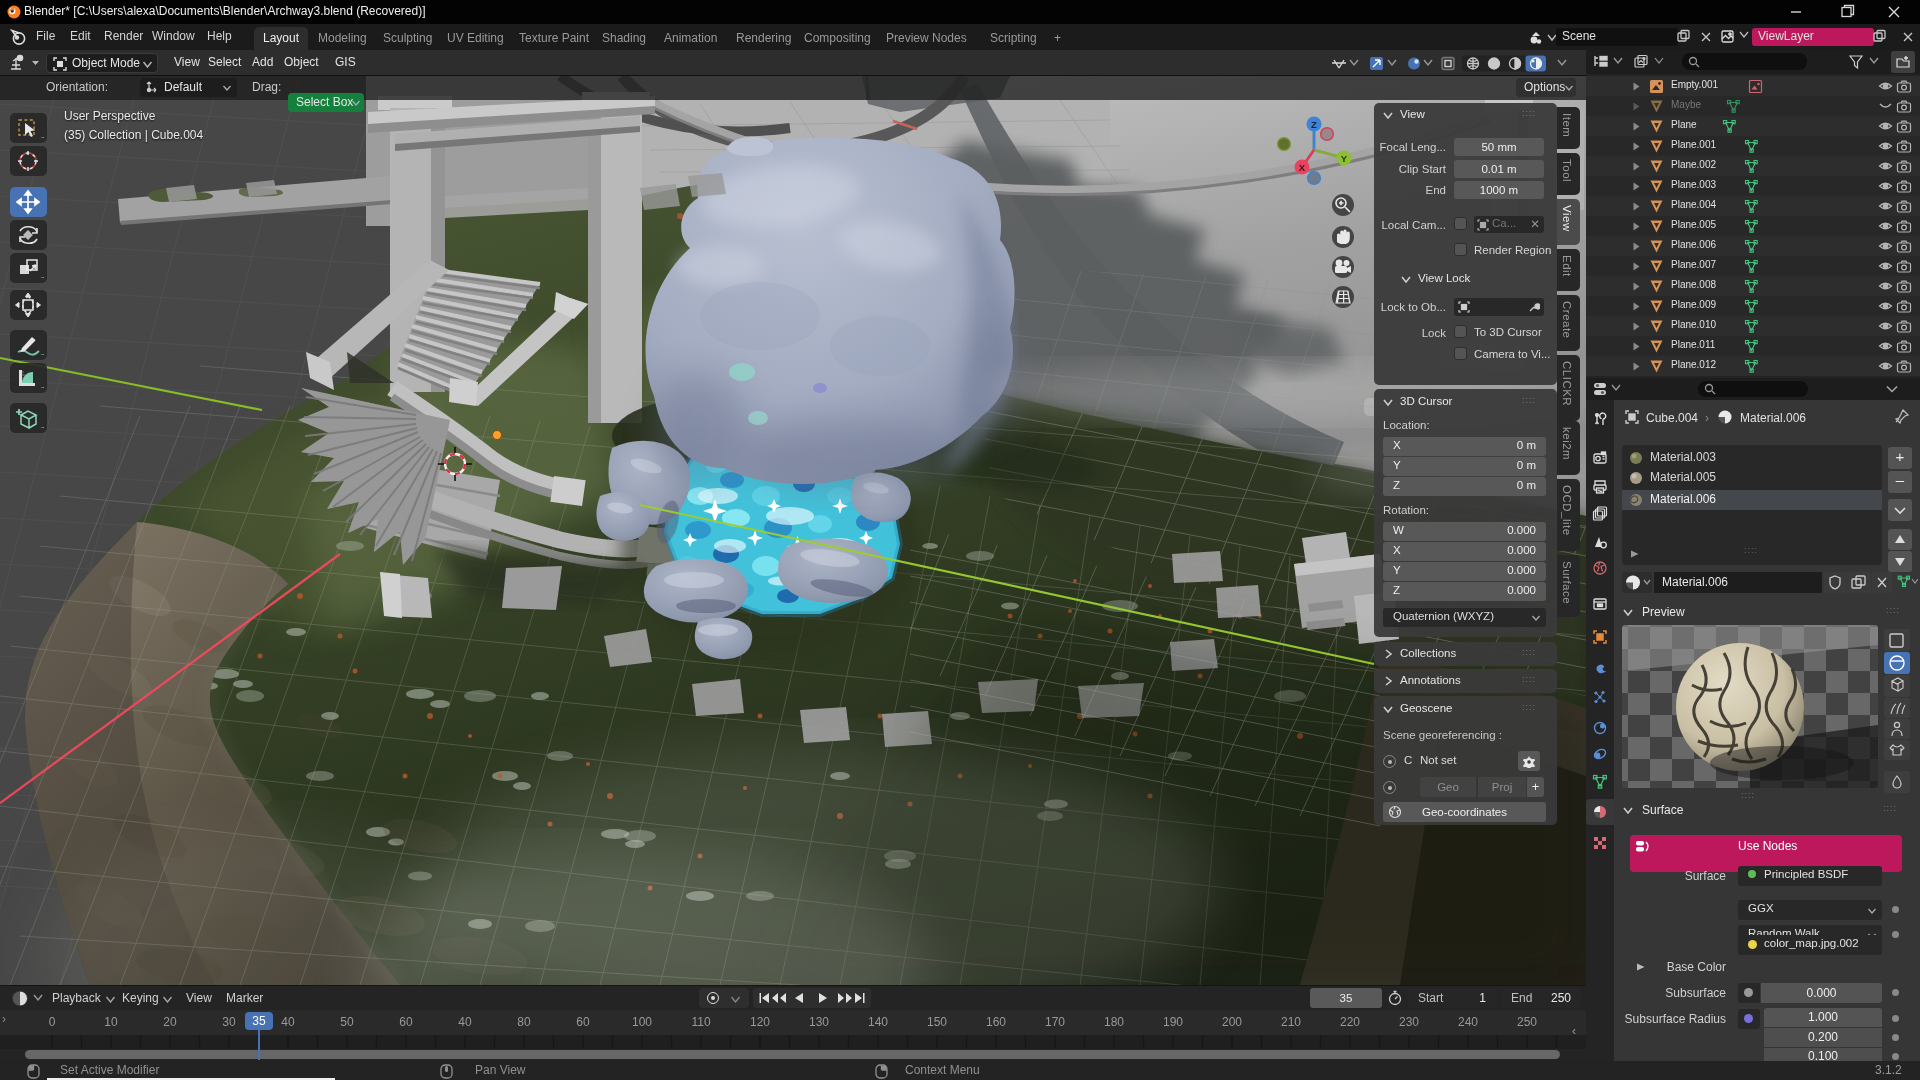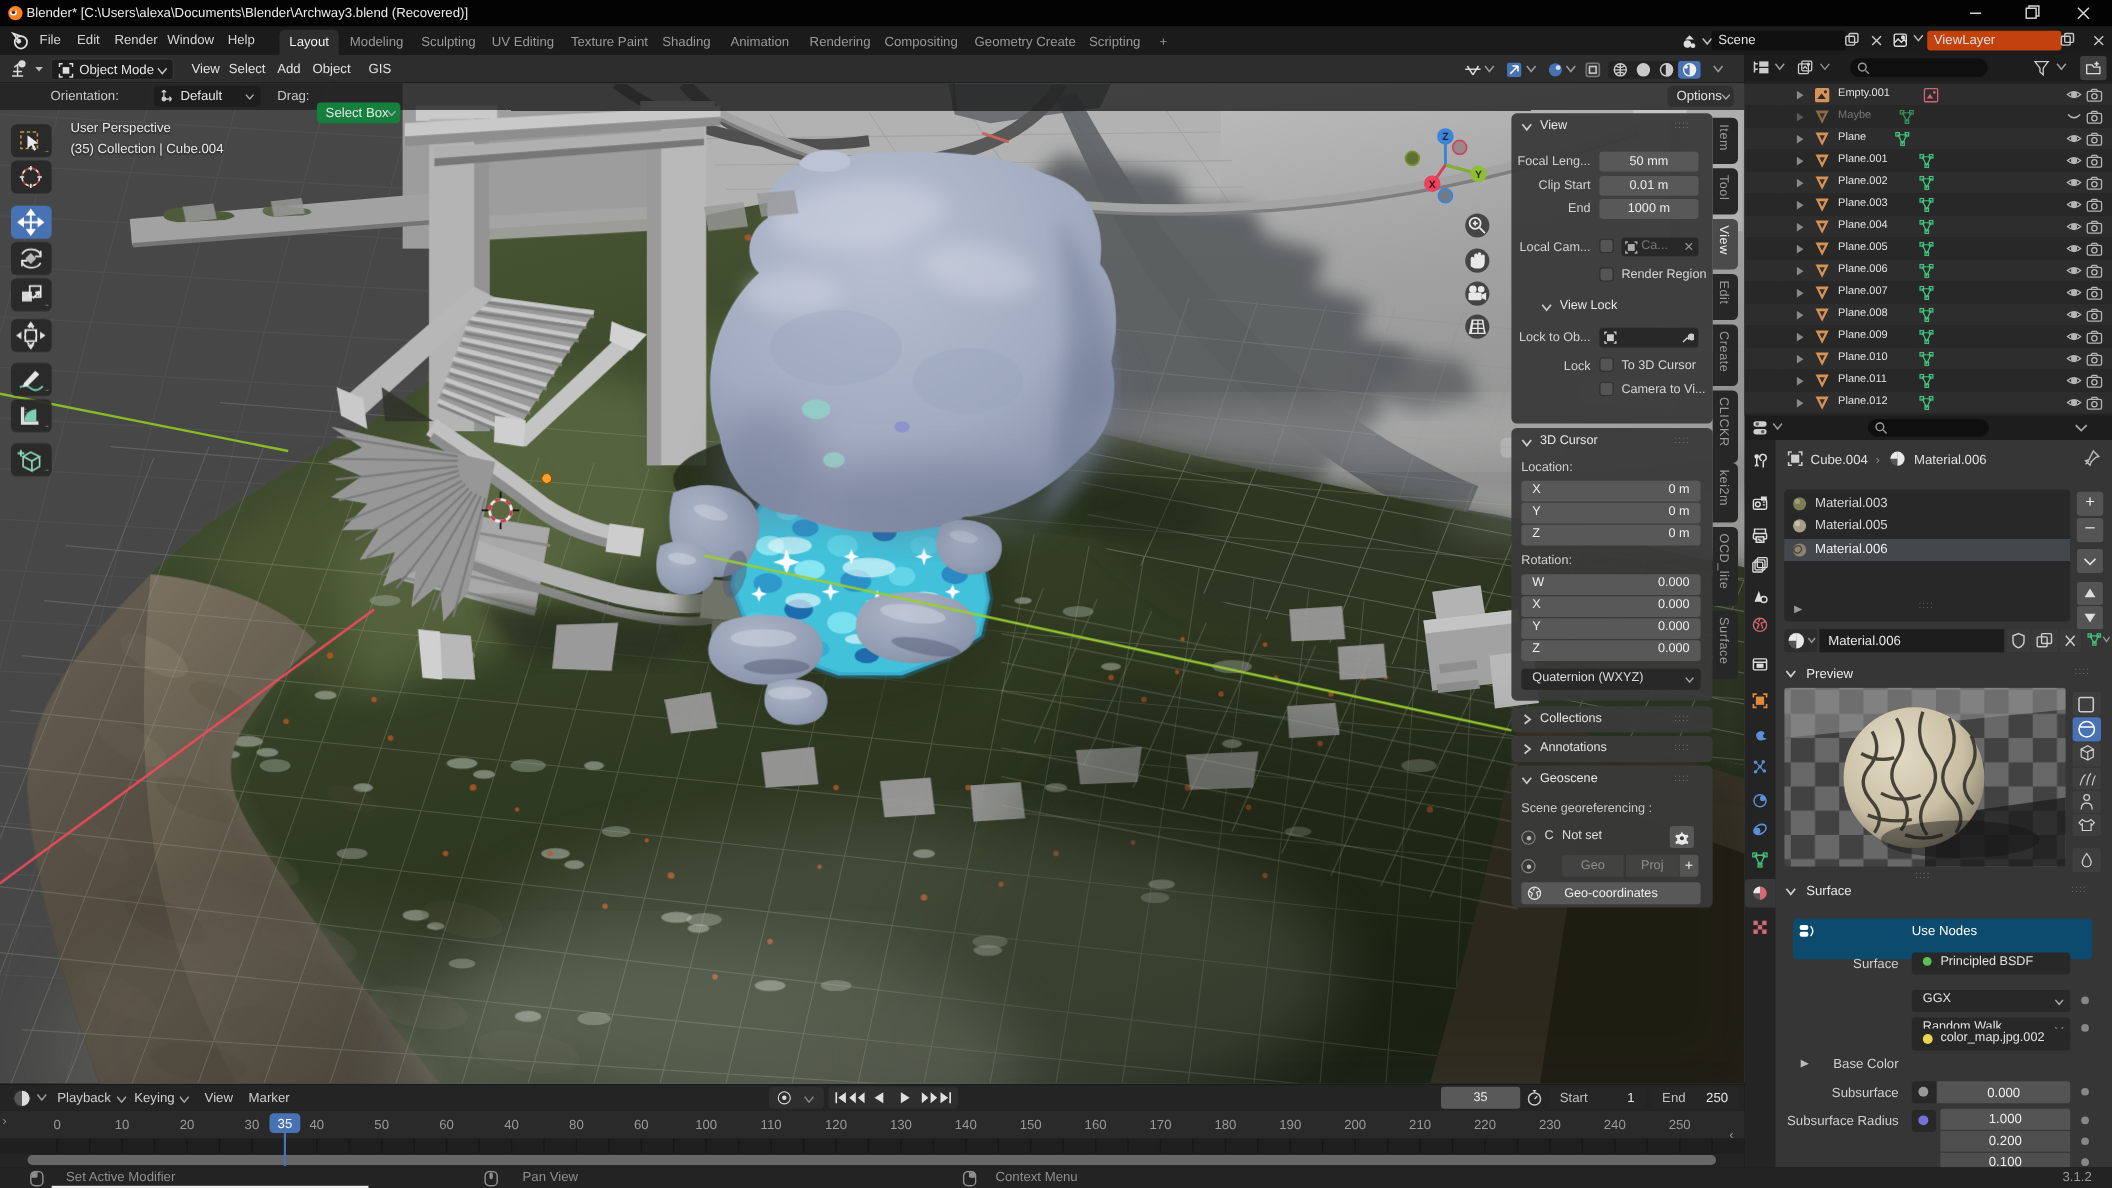--- a/index.html
+++ b/index.html
@@ -80,21 +80,21 @@
     <span class="mitem" style="left:207px">Help</span>
     <span class="tab on" style="left:254px">Layout</span>
     <span class="tab" style="left:309px">Modeling</span>
     <span class="tab" style="left:374px">Sculpting</span>
     <span class="tab" style="left:438px">UV Editing</span>
     <span class="tab" style="left:510px">Texture Paint</span>
     <span class="tab" style="left:593px">Shading</span>
     <span class="tab" style="left:655px">Animation</span>
     <span class="tab" style="left:727px">Rendering</span>
     <span class="tab" style="left:795px">Compositing</span>
-    <span class="tab" style="left:877px">Geometry Create</span>
+    <span class="tab" style="left:877px">Preview Nodes</span>
     <span class="tab" style="left:981px">Scripting</span>
     <span class="tab" style="left:1045px">+</span>
     <svg class="abs" style="left:1528px;top:6px" width="30" height="16" viewBox="0 0 30 16">
         <path d="M4 6 L8 2 L12 6 Z" fill="#ddd"></path>
         <circle cx="6" cy="10" r="3.4" fill="#ddd"></circle>
         <circle cx="11" cy="11.5" r="2.2" fill="#ddd"></circle>
         <path d="M20 5 l4 5 l4 -5" stroke="#bbb" stroke-width="1.5" fill="none"></path>
       </svg>
     <div class="abs" style="left:1556px;top:4px;width:122px;height:18px;background:#101010;border-radius:3px;color:#e0e0e0;padding:1px 6px">Scene</div>
     <svg class="abs" style="left:1676px;top:5px" width="40" height="16" viewBox="0 0 40 16">
@@ -105,21 +105,21 @@
         </g>
       </svg>
     <svg class="abs" style="left:1720px;top:5px" width="30" height="16" viewBox="0 0 30 16">
         <g stroke="#ddd" stroke-width="1.3" fill="none">
           <rect x="2" y="2" width="11" height="11" rx="1.5"></rect>
           <path d="M2 10 l3.5 -3.5 l3 3 l2.5 -2.5 l2 2"></path>
           <circle cx="10" cy="5" r="1.2" fill="#ddd"></circle>
           <path d="M20 3 l4 5 l4 -5" stroke="#bbb"></path>
         </g>
       </svg>
-    <div class="abs" style="left:1752px;top:4px;width:122px;height:18px;background:#c2410c;border-radius:3px;color:#e0e0e0;padding:1px 6px">ViewLayer</div>
+    <div class="abs" style="left:1752px;top:4px;width:122px;height:18px;background:#be185d;border-radius:3px;color:#e0e0e0;padding:1px 6px">ViewLayer</div>
     <svg class="abs" style="left:1872px;top:5px" width="46" height="16" viewBox="0 0 46 16">
         <g stroke="#c8c8c8" stroke-width="1.3" fill="none">
           <rect x="2" y="4" width="8" height="8" rx="1"></rect>
           <rect x="5" y="1.5" width="8" height="8" rx="1"></rect>
           <path d="M32 4 l8 8 M40 4 l-8 8"></path>
         </g>
       </svg>
   </div>
   <div class="abs" id="toolhdr">
     <svg class="abs" style="left:8px;top:3px" width="34" height="20" viewBox="0 0 34 20">
@@ -1688,21 +1688,21 @@
             <rect width="26" height="22" rx="3" fill="#3e3e3e"></rect>
             <path d="M13 5 q4 5 4 8 a4 4 0 0 1 -8 0 q0 -3 4 -8 Z" fill="none" stroke="#ccc" stroke-width="1.2"></path>
           </svg>
       </div>
       <span class="abs" style="left:155px;top:412px;color:#777;font-size:9px;letter-spacing:1px">::::</span>
       <svg class="abs" style="left:36px;top:426px" width="12" height="12" viewBox="0 0 12 12">
           <path d="M2 4 L6 9 L10 4" stroke="#ccc" stroke-width="1.6" fill="none"></path>
         </svg>
       <span class="abs" style="left:56px;top:425px;color:#e8e8e8">Surface</span>
       <span class="abs" style="left:297px;top:425px;color:#777;font-size:9px;letter-spacing:1px">::::</span>
-      <div class="abs" style="left:44px;top:457px;width:272px;height:37px;background:#0c4a6e;border-radius:4px;color:#fff">
+      <div class="abs" style="left:44px;top:457px;width:272px;height:37px;background:#be185d;border-radius:4px;color:#fff">
         <svg class="abs" style="left:5px;top:4px" width="16" height="15" viewBox="0 0 16 15">
             <g fill="#fff">
               <rect x="1" y="2" width="8" height="4.5" rx="2"></rect>
               <rect x="1" y="8" width="8" height="4.5" rx="2"></rect>
               <path d="M11 3 q4 4 0 9" stroke="#fff" fill="none" stroke-width="1.3"></path>
             </g>
           </svg>
         <span class="abs" style="left:108px;top:4px">Use Nodes</span>
       </div>
       <span class="nlab" style="left:40px;top:491px;width:100px">Surface</span>

